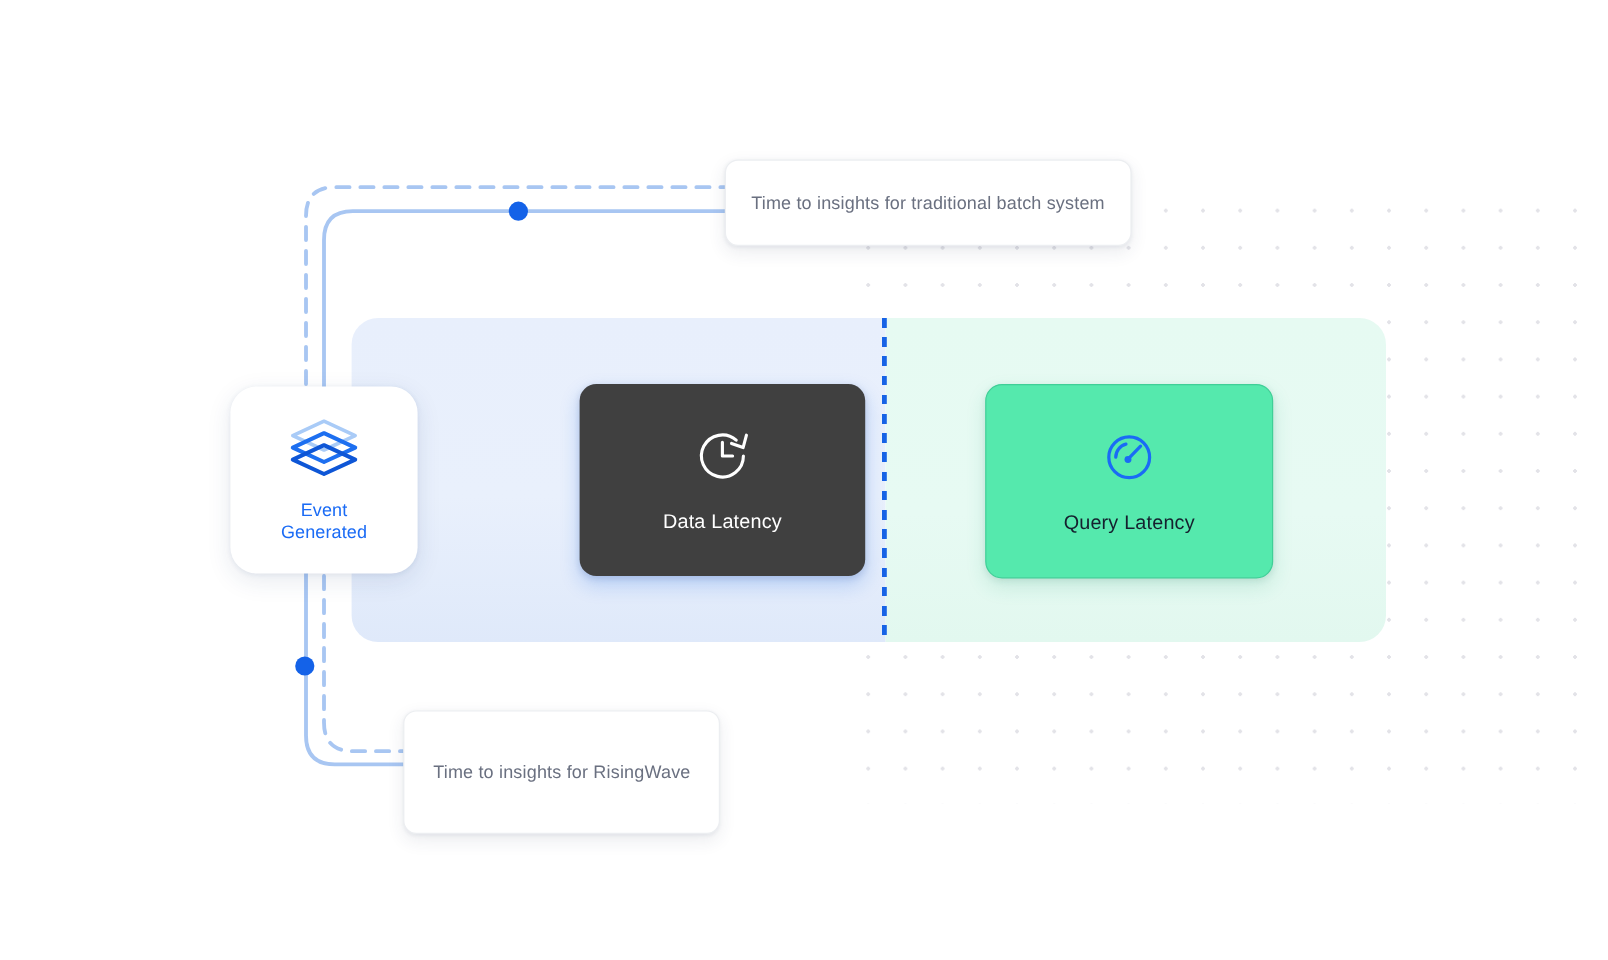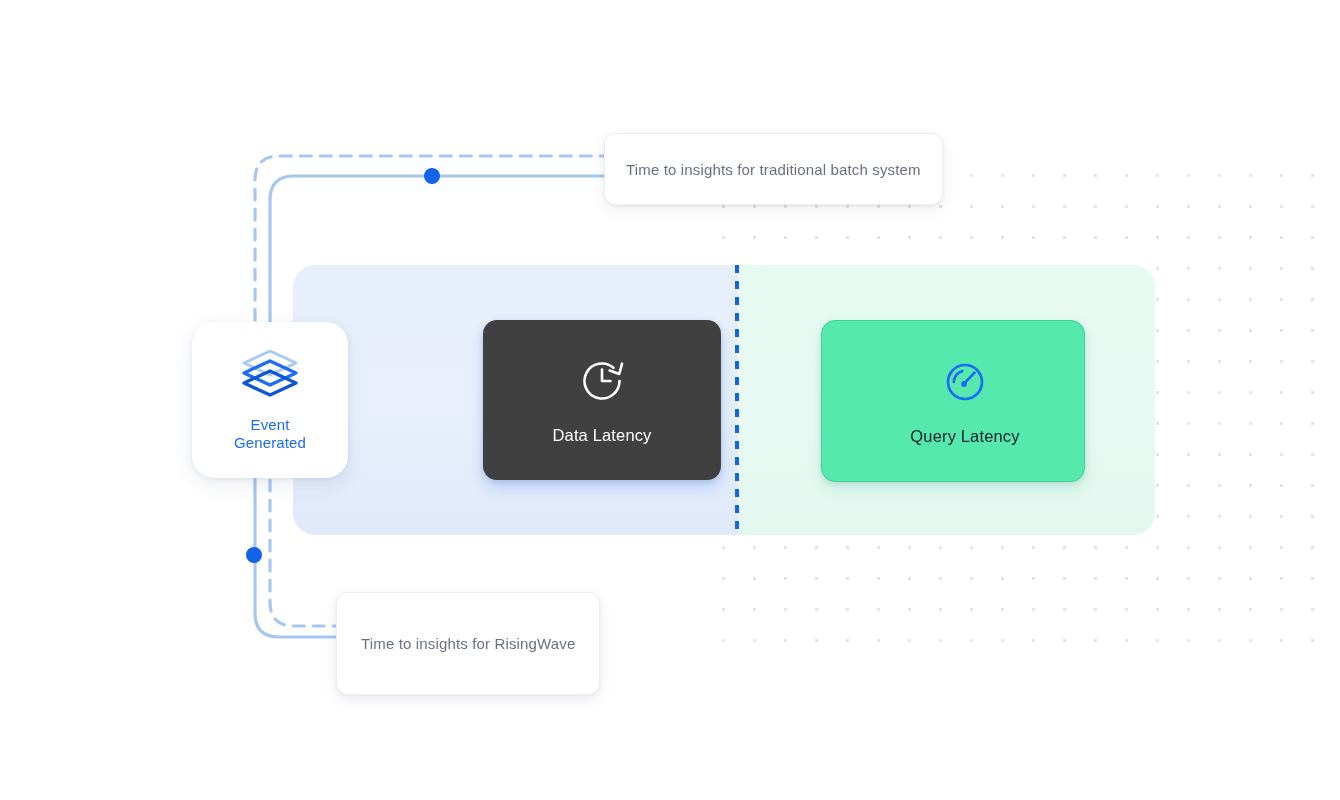--- a/index.html
+++ b/index.html
@@ -115,21 +115,20 @@
     box-shadow: 0 7px 16px rgba(17, 98, 232, 0.22),
                 0 2px 5px rgba(20, 40, 90, 0.13);
     margin-left: 31px;
   }
   .card-query {
     left: 821px;
     background: #55e9ad;
     border: 1.5px solid #3fcf97;
     box-shadow: 0 7px 16px rgba(40, 170, 125, 0.16),
                 0 2px 5px rgba(30, 80, 70, 0.10);
-    padding-left: 24px;
   }
   .metric-icon { margin-bottom: 16px; display:block; }
   .metric-label {
     font-size: 16.5px;
     font-weight: 400;
     letter-spacing: .15px;
   }
   .card-data .metric-label { color: #ffffff; }
   .card-query .metric-label { color: #15202e; }
 

